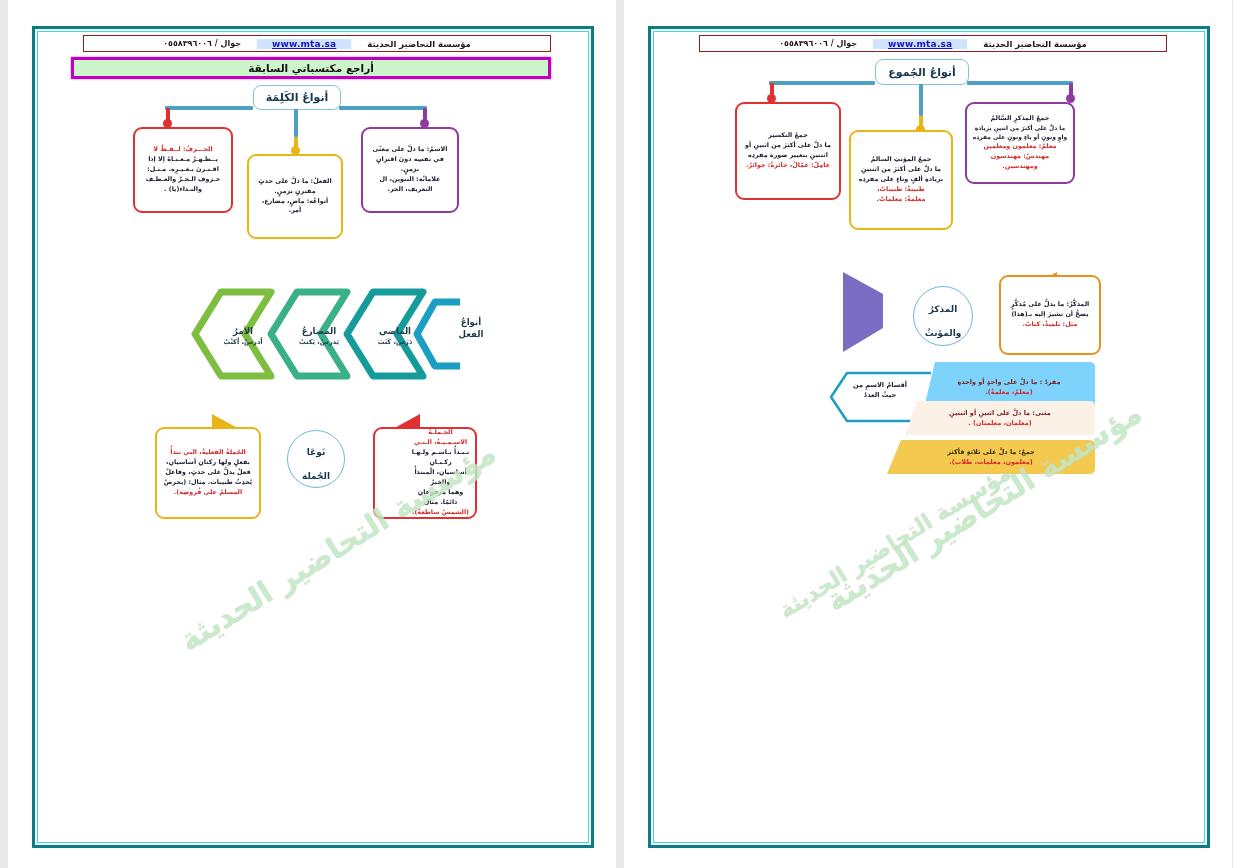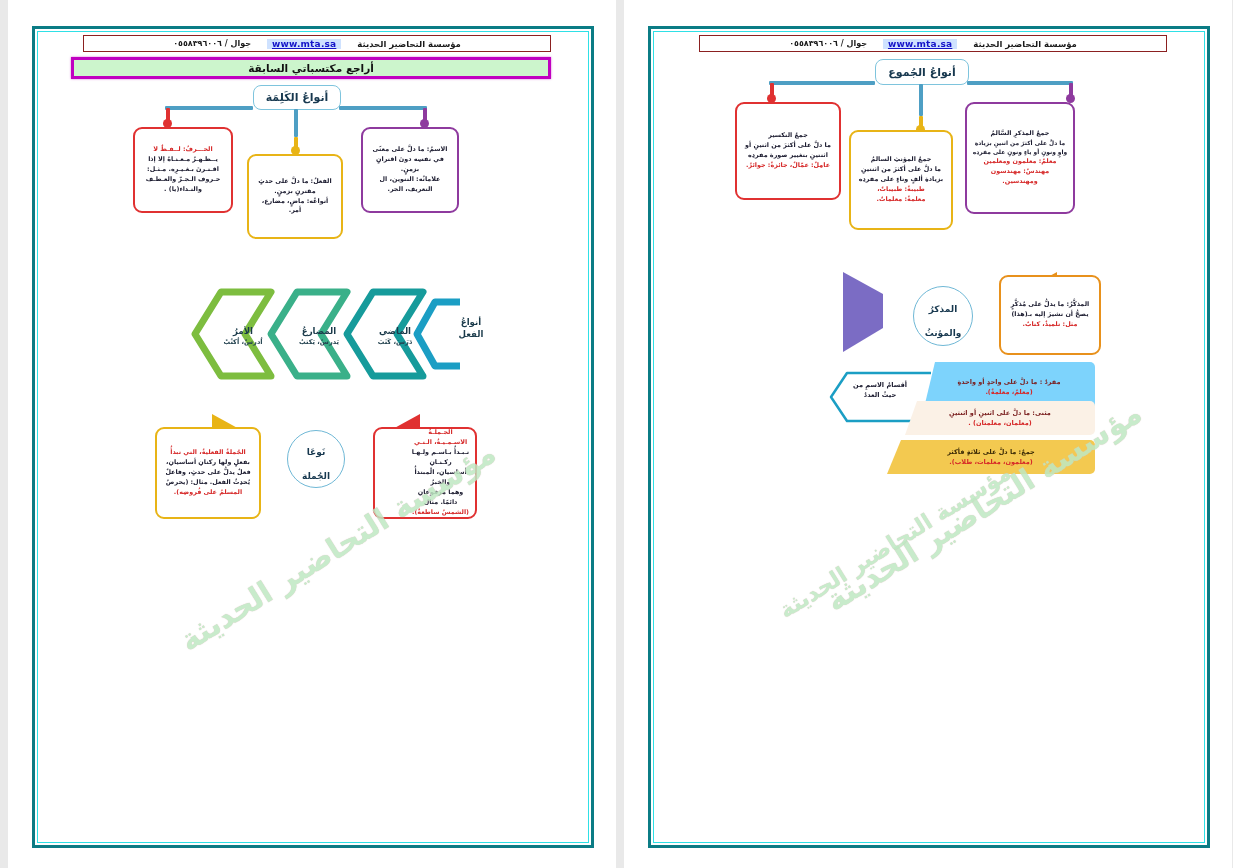--- a/index.html
+++ b/index.html
@@ -37,21 +37,21 @@
   .org-bar{
     position:absolute;left:48px;top:6px;width:468px;height:17px;
     border:1px solid #8b2020;
     background:#fff;
     display:flex;align-items:center;justify-content:center;
     gap:16px;direction:rtl;
     box-sizing:border-box;
   }
   .org-bar span{font-size:8.5px;color:#1b1b1b;font-weight:600;letter-spacing:.2px;}
   .org-bar .site{color:#1414c8;text-decoration:underline;font-weight:700;font-size:9px;
-    background:#cfe2ff;padding:0 5px;}
+    background:#cfe2ff;padding:0 15px;}
   .org-bar .phone{font-size:8px;}
 
   
   .title-bar{
     position:absolute;left:36px;top:28px;width:480px;height:22px;
     background:#c000c0;
     padding:3px;box-sizing:border-box;
     box-shadow:0 0 2px rgba(192,0,192,.6);
   }
   .title-bar .inner{
@@ -239,21 +239,21 @@
         <div class="t"><span class="hl">الجـملـةُ الاسـمـيـةُ، الـتـي</span></div>
         <div class="t">تـبـدأُ بـاسـم ولـهـا ركـنـانِ</div>
         <div class="t">أساسيانِ، الْمبتدأُ والخبرُ</div>
         <div class="t">وهما مرفوعانِ دائمًا. مثال</div>
         <div class="t ex">(الشمسُ ساطعةٌ).</div>
       </div>
       <div class="card yellow" style="left:120px;top:398px;width:106px;height:92px;">
         <div class="t"><span class="hl">الجُملةُ الفعليةُ، التي تبدأُ</span></div>
         <div class="t">بفعلٍ ولها ركنانِ أساسيانِ،</div>
         <div class="t">فعلٌ يدلُّ على حدثٍ، وفاعلٌ</div>
-        <div class="t">يُحدِثُ الفعل. مثال: (يحرصُ</div>
+        <div class="t">يُحدِثُ طبيبات. مثال: (يحرصُ</div>
         <div class="t ex">المسلمُ على فُروضِه).</div>
       </div>
 
       <div class="watermark" style="left:120px;top:500px;">مؤسسة التحاضير الحديثة</div>
 
     </div>
   </div>
 </div>
 
 <div class="sheet-wrap" id="sheet-2">
@@ -287,21 +287,21 @@
       </div>
 
       <div class="card yellow" style="left:198px;top:101px;width:104px;height:100px;">
         <div class="t">جمعُ المؤنثِ السالمُ</div>
         <div class="t">ما دلَّ على أكثرَ من اثنتينِ</div>
         <div class="t">بزيادةِ ألفٍ وتاءٍ على مفردِه</div>
         <div class="t ex" style="white-space:pre-line;">طبيبةٌ: طبيباتٌ،
 معلمةٌ: معلماتٌ.</div>
       </div>
 
-      <div class="card purple" style="left:314px;top:73px;width:110px;height:112px;">
+      <div class="card purple" style="left:314px;top:73px;width:110px;height:82px;">
         <div class="t">جمعُ المذكرِ السَّالمُ</div>
         <div class="t" style="font-size:5.9px;">ما دلَّ على أكثرَ من اثنينِ بزيادةِ</div>
         <div class="t" style="font-size:5.9px;">واوٍ ونونٍ أو ياءٍ ونونٍ على مفردِه</div>
         <div class="t ex" style="white-space:pre-line;">معلمٌ: معلمون ومعلمين
 مهندسٌ: مهندسون
 ومهندسين.</div>
       </div>
 
       <svg width="340" height="110" style="position:absolute;left:110px;top:235px;">
         <path d="M256,30 L296,8 L296,88 L256,64 Z" fill="#e8911c"></path>

